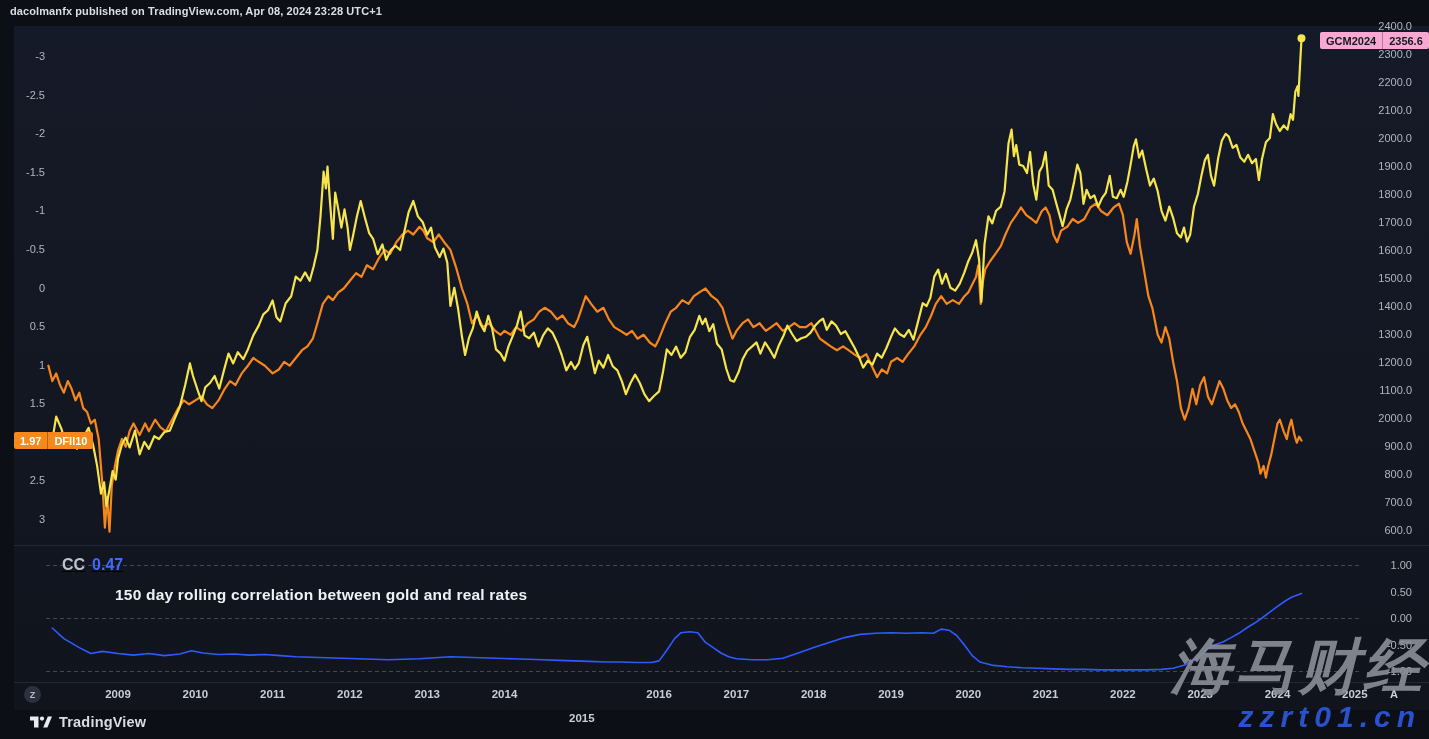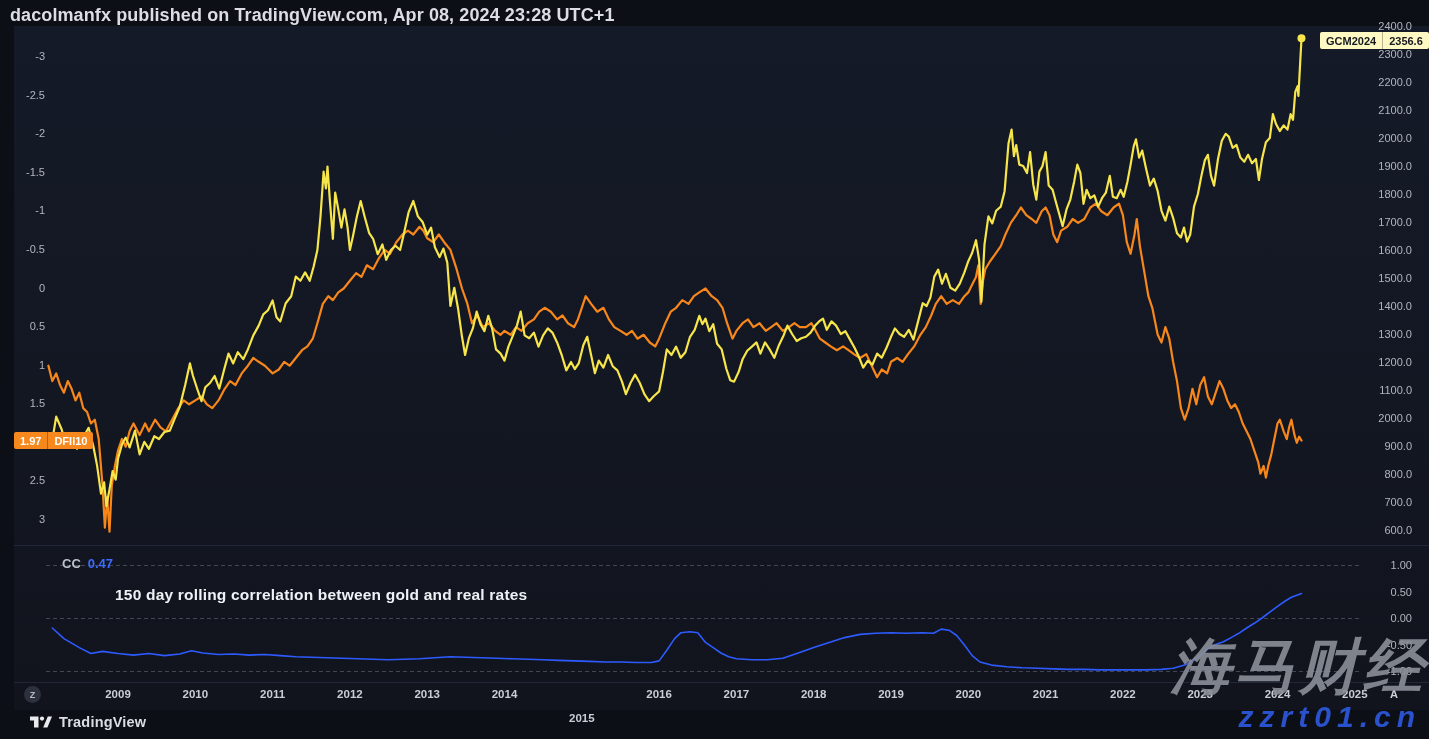--- a/index.html
+++ b/index.html
@@ -5,53 +5,53 @@
   html,body{margin:0;padding:0;}
   body{
     width:1429px;height:739px;position:relative;overflow:hidden;
     background:#0c0f16;
     font-family:"Liberation Sans","DejaVu Sans",sans-serif;
     -webkit-font-smoothing:antialiased;
   }
   .abs{position:absolute;}
   
   .publish-text{
-    left:10px;top:5px;font-size:18px;font-weight:600;color:#dcdee3;letter-spacing:.1px;
+    left:10px;top:5px;font-size:11px;font-weight:600;color:#dcdee3;letter-spacing:.1px;
   }
   
   .chart-card{
     left:14px;top:26px;width:1415px;height:684px;
     background:linear-gradient(180deg,#151a28 0%,#131722 55%,#11141d 100%);
   }
   .sep{left:14px;width:1415px;height:1px;background:#232838;}
   
   #plot{left:0;top:0;pointer-events:none;}
   
   .legend-main{left:64px;top:28px;line-height:18px;font-size:12.5px;font-weight:600;}
   .legend-row span{margin-right:6px;}
   .lg-title{color:#d6d9e0;}
   .lg-gold{color:#f7e24a;}
   .lg-orange{color:#f7921e;}
-  .legend-sub{left:62px;top:556px;font-size:13px;font-weight:600;}
+  .legend-sub{left:62px;top:556px;font-size:16px;font-weight:600;text-decoration:underline;}
   .cc-label{color:#bdc2cc;margin-right:7px;}
   .cc-value{color:#3d6bff;}
   .annotation{
     left:115px;top:586px;font-size:15.5px;font-weight:700;color:#eef1f6;letter-spacing:.2px;
   }
   
   .tick{position:absolute;font-size:11px;color:#b2b5be;white-space:nowrap;}
   .left-tick{width:45px;text-align:right;left:0;}
   .right-tick{width:70px;text-align:right;right:17px;}
   .x-tick{width:48px;text-align:center;font-weight:600;color:#c9cdd6;font-size:11.5px;}
   
   .chip{display:flex;align-items:center;border-radius:2px;font-size:11px;font-weight:700;height:17px;overflow:hidden;}
   .chip .part{padding:0 6px;display:flex;align-items:center;height:100%;}
   .chip .div{width:1px;height:100%;background:rgba(0,0,0,.28);}
   .chip-dfii{left:14px;top:432px;background:#f7881d;color:#ffffff;}
-  .chip-gcm{left:1320px;top:32px;background:#fef9c3;color:#15181f;}
+  .chip-gcm{left:1320px;top:32px;background:#f9a8d4;color:#15181f;}
   
   .zoom-btn{
     left:24px;top:686px;width:17px;height:17px;border-radius:50%;
     background:#2c313d;color:#b6bac4;font-size:9px;font-weight:700;
     display:flex;align-items:center;justify-content:center;
   }
   .a-partial{left:1390px;top:688px;font-size:11px;font-weight:600;color:#ced2da;}
   
   .footer-brand{left:30px;top:714px;display:flex;align-items:center;gap:7px;}
   .footer-word{font-size:14.5px;font-weight:600;color:#dadde2;letter-spacing:.2px;}

